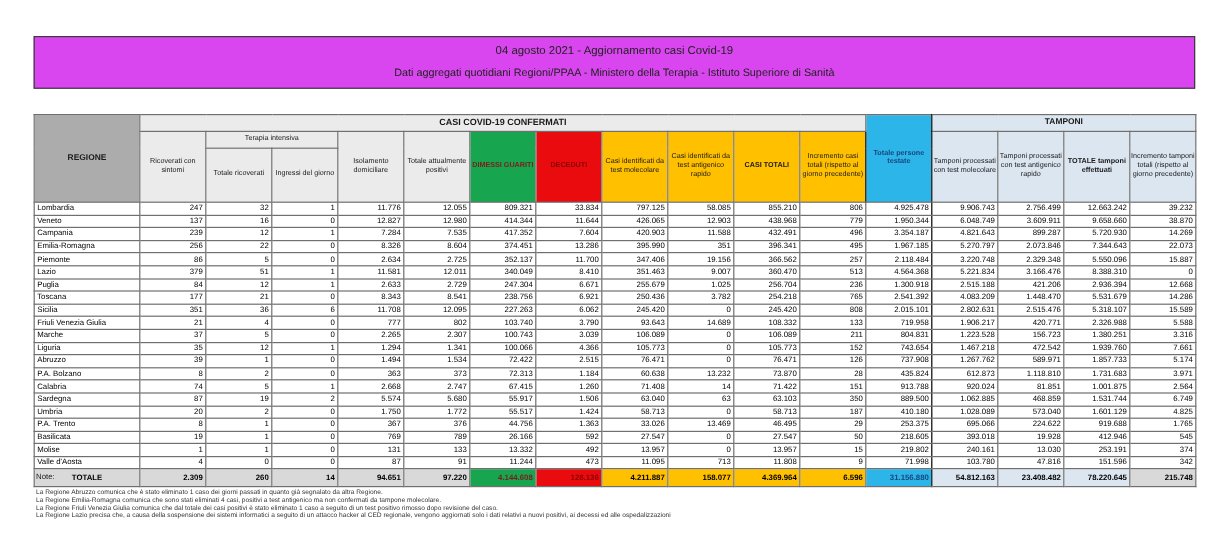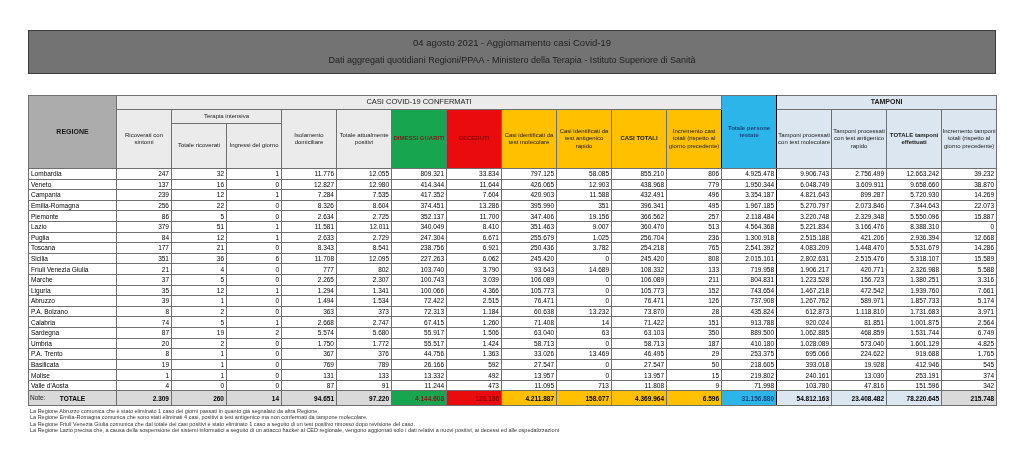--- a/index.html
+++ b/index.html
@@ -2,21 +2,21 @@
 <html style="--green: #17A550; --red: #EA0B0F; --gold: #FFC000; --cyan: #2CB5E9; --tamponi-blue: #DCE6F1; --header-gray: #ACACAC; --subheader-gray: #EBEBEB; --total-gray: #D9D9D9;"><head>
 <meta charset="utf-8">
 <style>
   html,body{margin:0;padding:0;}
   body{
     width:1024px;height:460px;background:#ffffff;position:relative;
     font-family:"Liberation Sans", sans-serif;color:#1a1a1a;overflow:hidden;
   }
   .titlebox{
     position:absolute;left:28px;top:30px;width:966px;height:42px;
-    border:1px solid #3c3c3c;background:#737373;text-align:center;
+    border:1px solid #3c3c3c;background:#d946ef;text-align:center;
   }
   .t1{margin-top:6px;font-size:9.5px;color:#222;}
   .t2{margin-top:7px;font-size:9px;color:#222;}
 
   table.report{
     position:absolute;left:28px;top:95px;width:968px;
     border-collapse:collapse;table-layout:fixed;
     border:1.5px solid #000;
   }
   th,td{
@@ -24,21 +24,21 @@
     font-family:"Liberation Sans", sans-serif;
   }
   thead th{
     font-weight:normal;font-size:6px;line-height:1.18;
     text-align:center;vertical-align:middle;color:#1a1a1a;
   }
   tr.hr-a th{height:13px;}
   tr.hr-b th{height:13px;}
   tr.hr-c th{height:44px;}
   .h-regione{background:var(--header-gray,#ACACAC);font-weight:bold;font-size:7px;}
-  .h-group{background:var(--subheader-gray,#EBEBEB);font-weight:normal;font-size:7.5px;}
+  .h-group{background:var(--subheader-gray,#EBEBEB);font-weight:bold;font-size:7.5px;}
   .h-sub{background:var(--subheader-gray,#EBEBEB);}
   .h-green{background:var(--green,#17A550);color:#7c1d1d;font-weight:bold;font-size:6px;}
   .h-red{background:var(--red,#EA0B0F);color:#8b0000;font-weight:bold;font-size:6px;}
   .h-gold{background:var(--gold,#FFC000);color:#1a1a1a;}
   .h-cyan{background:var(--cyan,#2CB5E9);color:#17457c;font-weight:bold;}
   .h-blue{background:var(--tamponi-blue,#DCE6F1);}
   .h-blue-group{background:var(--tamponi-blue,#DCE6F1);font-weight:bold;font-size:7px;}
   .h-bold{font-weight:bold;}
 
   tbody td{

